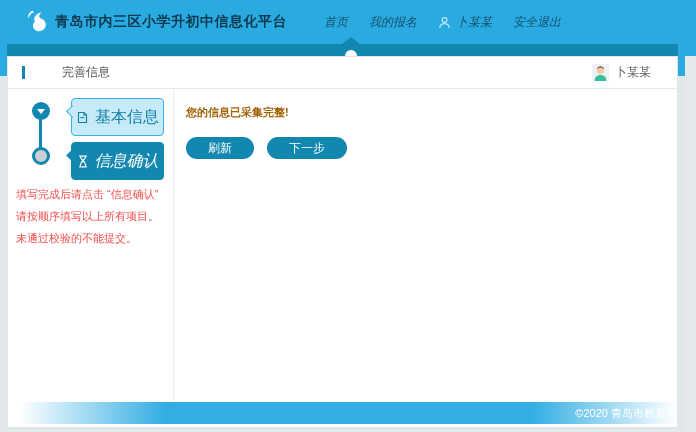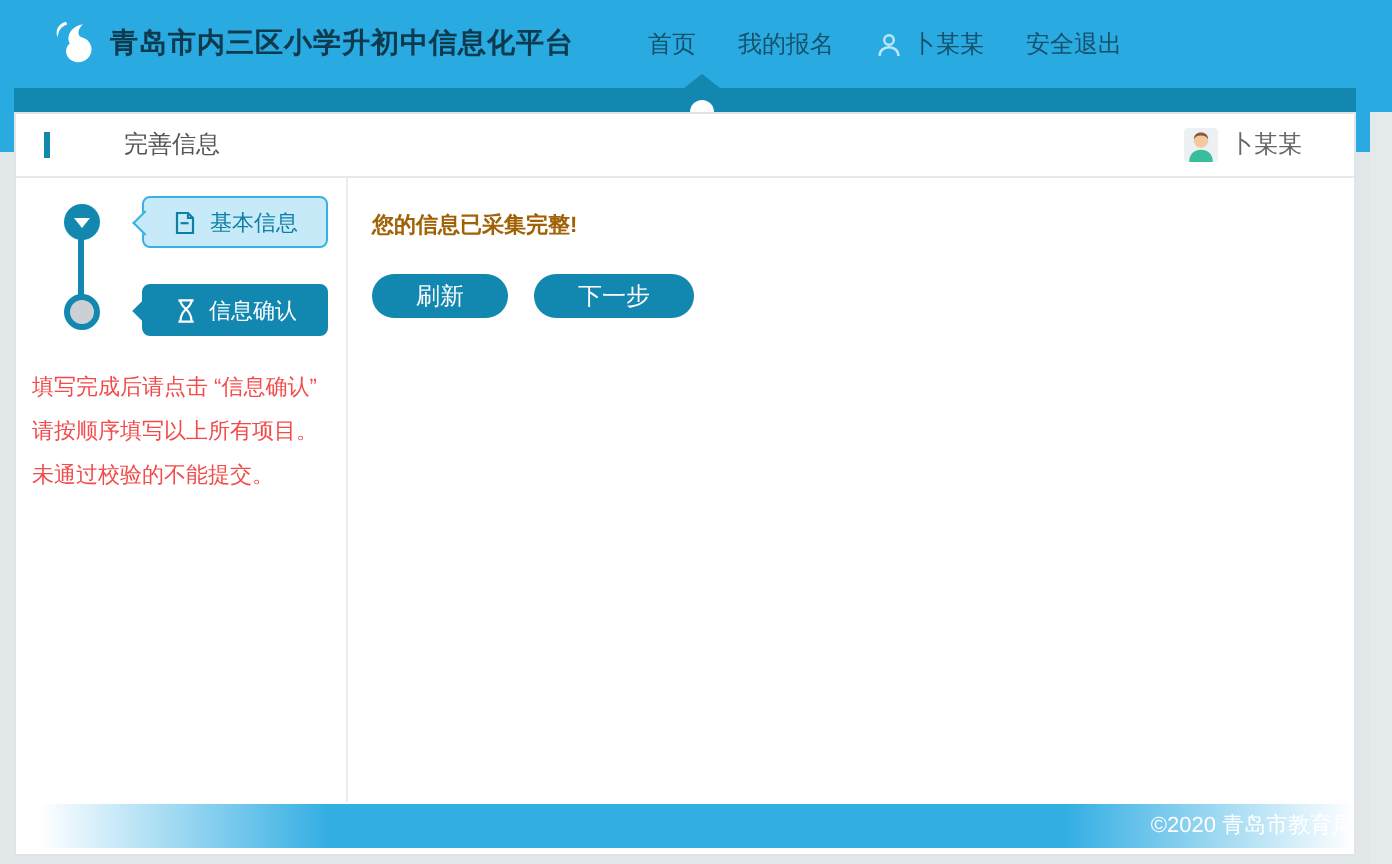--- a/index.html
+++ b/index.html
@@ -11,21 +11,21 @@
     -webkit-font-smoothing:antialiased;
   }
   
   .top-band { position:absolute; left:0; top:0; width:696px; height:76px; background:#29ABE2; }
   .scroll-strip { position:absolute; right:0; top:56px; bottom:0; width:11px; background:#E4E9EB; }
 
   
   .header { position:absolute; left:0; top:0; width:696px; height:44px; display:flex; align-items:center; }
   .logo { margin-left:26px; flex:0 0 auto; display:block; }
   .site-title { margin-left:8px; font-size:14px; font-weight:bold; color:#0D3A4F; letter-spacing:.5px; }
-  .nav { display:flex; align-items:center; margin-left:16px; }
+  .nav { display:flex; align-items:center; margin-left:16px;font-style:italic; }
   .nav-item { font-size:12px; color:#17506B; margin-left:21px; cursor:pointer; white-space:nowrap; }
   .nav-user { display:flex; align-items:center; margin-left:21px; cursor:pointer; }
   .nav-user svg { display:block; margin-right:5px; }
   .nav-user span { font-size:12px; color:#17506B; }
 
   
   .stripe { position:absolute; left:7px; top:44px; width:671px; height:12px; background:#1287B0; }
   .nav-caret { position:absolute; left:335px; top:-7px; width:0; height:0;
     border-left:9px solid transparent; border-right:9px solid transparent; border-bottom:7px solid #1287B0; }
   .nav-bump { position:absolute; left:338px; top:6px; width:12px; height:12px; border-radius:50%; background:#fff; }
@@ -45,26 +45,26 @@
   .sidebar { position:relative; width:166px; border-right:1px solid #ECECEC; }
   .main { flex:1; padding:16px 10px 0 12px; }
 
   
   .step-line { position:absolute; left:31px; top:20px; width:3px; height:47px; background:#1287B0; }
   .step-circle { position:absolute; left:24px; width:18px; height:18px; border-radius:50%; }
   .step-circle.done { top:13px; background:#1287B0; display:flex; align-items:center; justify-content:center; }
   .step-circle.done .caret-down { width:0; height:0; border-left:4px solid transparent;
     border-right:4px solid transparent; border-top:5px solid #fff; margin-top:1px; }
   .step-circle.current { top:58px; background:#CBD0D5; border:3px solid #1287B0; }
-  .step-label { position:absolute; left:63px; width:93px; height:26px; border-radius:4px;
-    display:flex; align-items:center; justify-content:center; font-size:11px; cursor:pointer; }
+  .step-label { position:absolute; left:63px; width:93px; height:38px; border-radius:4px;
+    display:flex; align-items:center; justify-content:center; font-size:16px; cursor:pointer; }
   .step-label .arrow { position:absolute; left:-4px; top:8px; width:9px; height:9px; transform:rotate(45deg); }
   .step-label.done { top:9px; background:#C7EAF8; border:1px solid #3AB1E4; color:#0E7FA6; }
   .step-label.done .arrow { background:#C7EAF8; border-left:1px solid #3AB1E4; border-bottom:1px solid #3AB1E4; }
-  .step-label.current { top:53px; background:#1287B0; border:1px solid #1287B0; color:#fff; }
+  .step-label.current { top:53px; background:#1287B0; border:1px solid #1287B0; color:#fff;font-style:italic; }
   .step-label.current .arrow { background:#1287B0; }
   .step-label .step-icon { display:block; margin-right:6px; }
   .step-text { white-space:nowrap; }
 
   .notes { position:absolute; left:8px; top:94px; right:4px; }
   .note-line { font-size:11px; color:#F24B4B; line-height:22px; white-space:nowrap; }
 
   
   .msg { font-size:11px; font-weight:bold; color:#a16207; }
   .btn-row { display:flex; margin-top:17px; }

